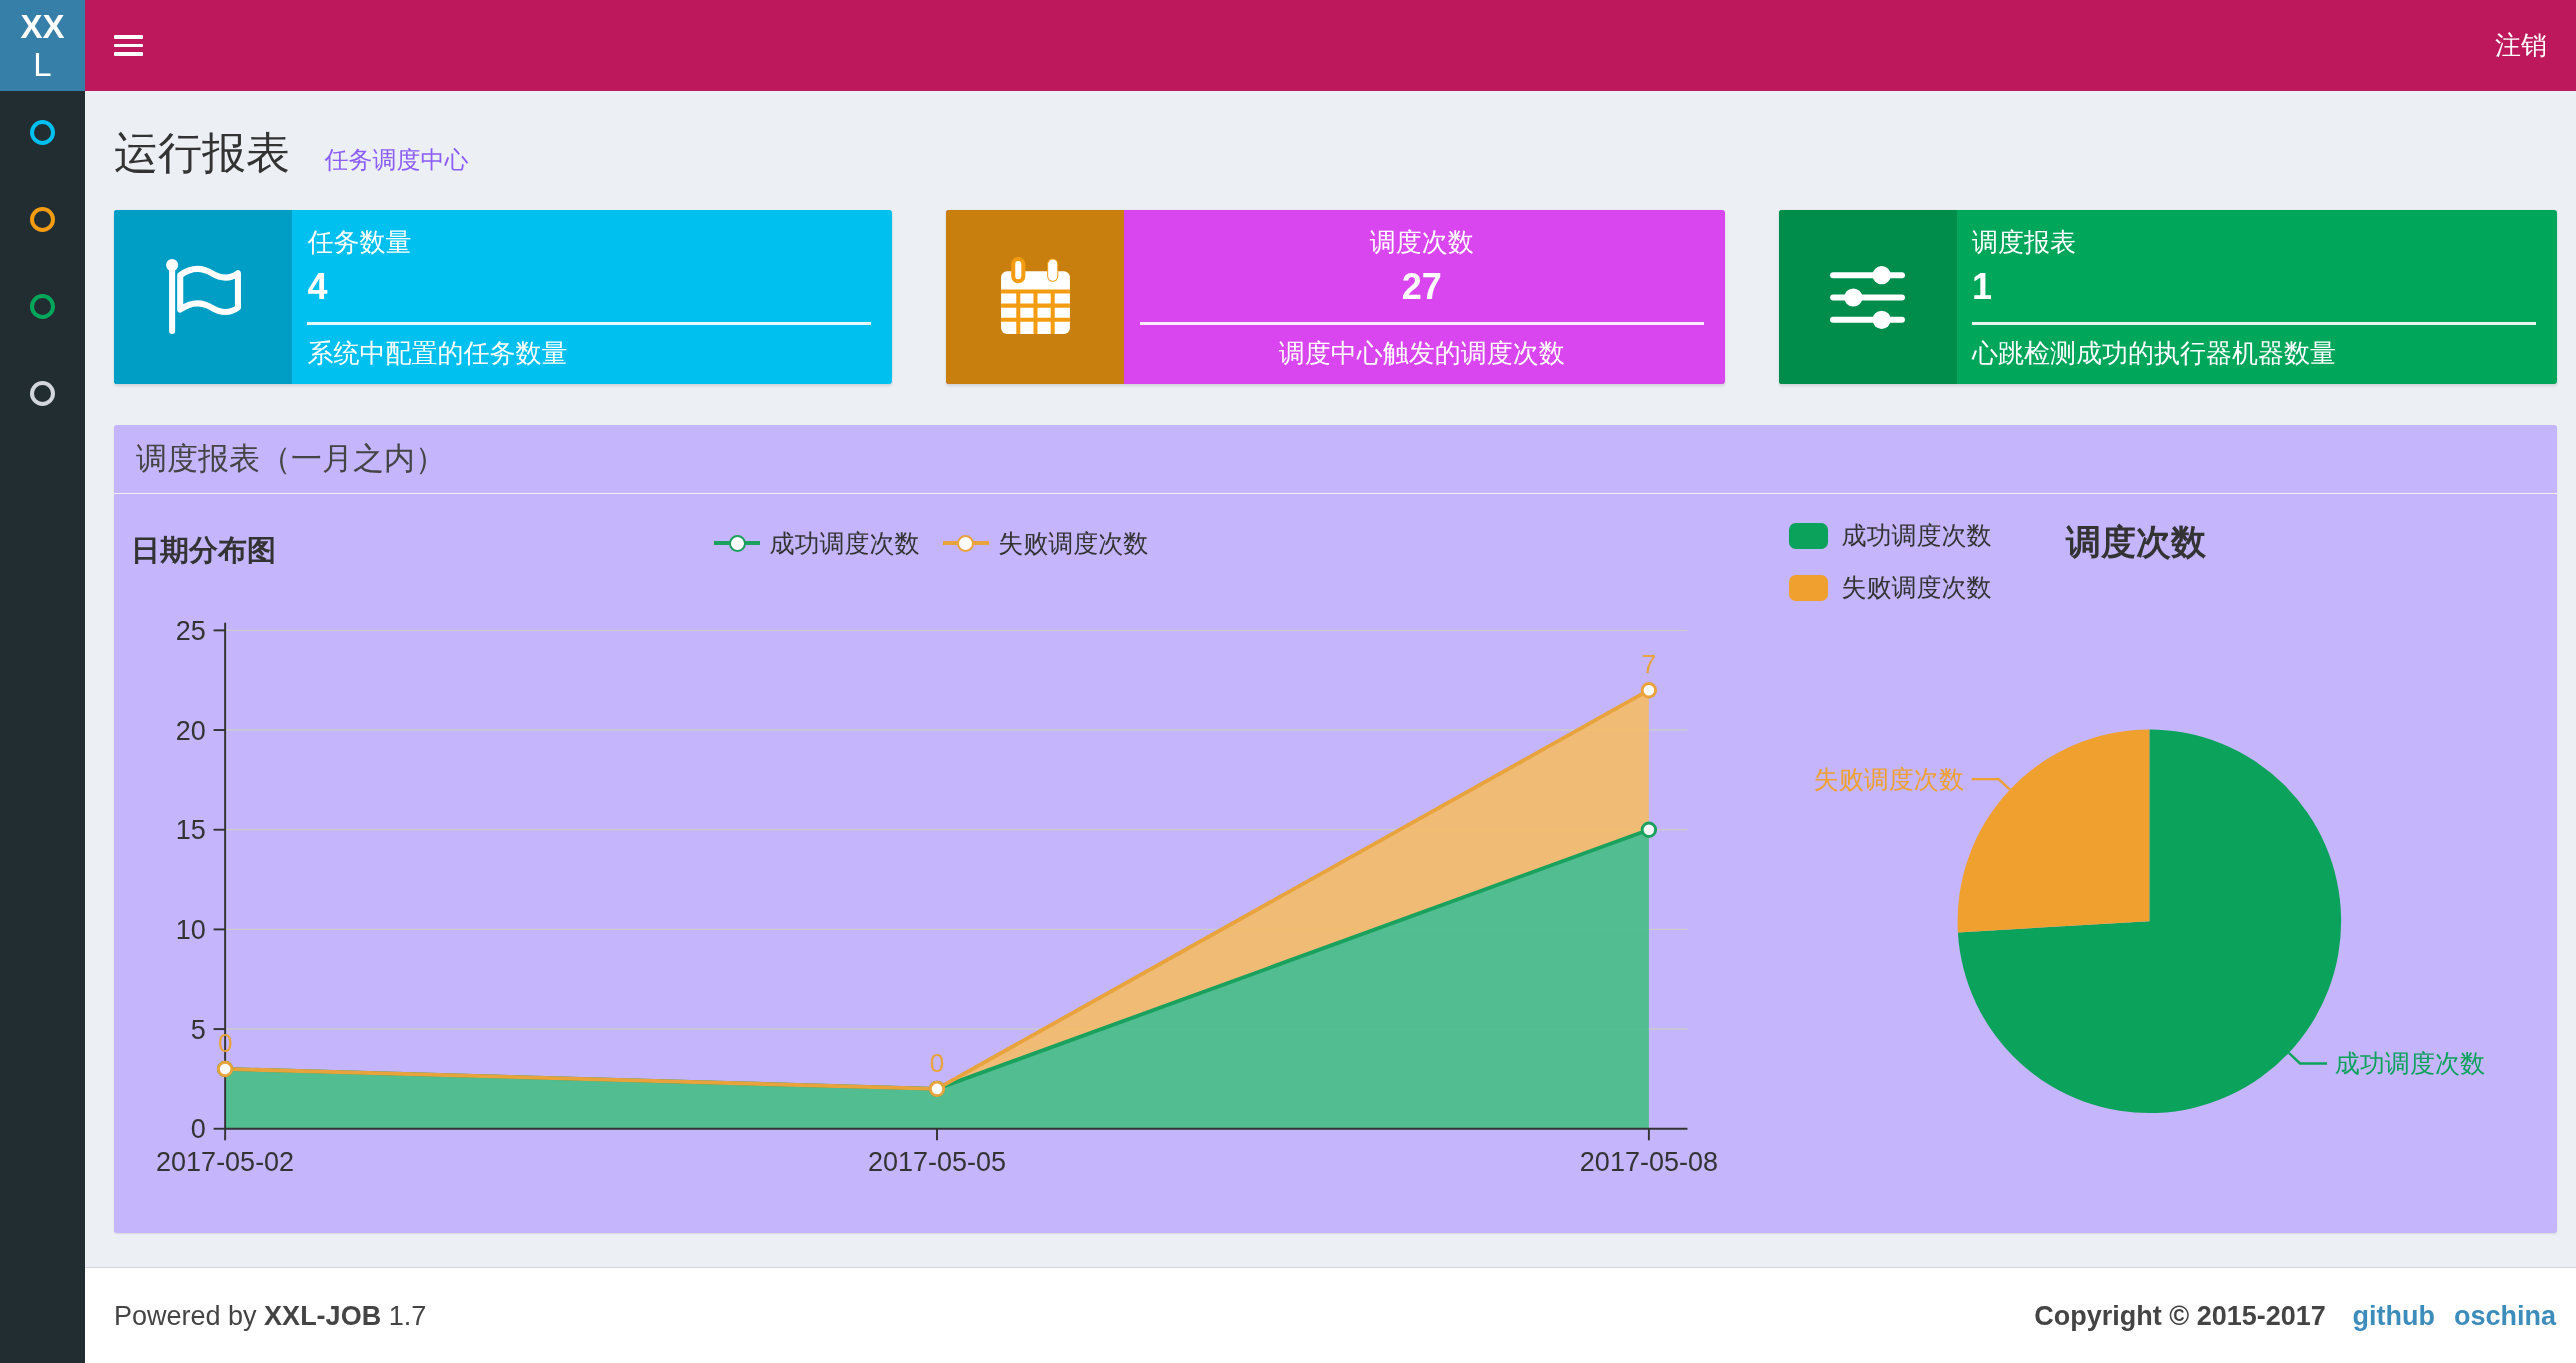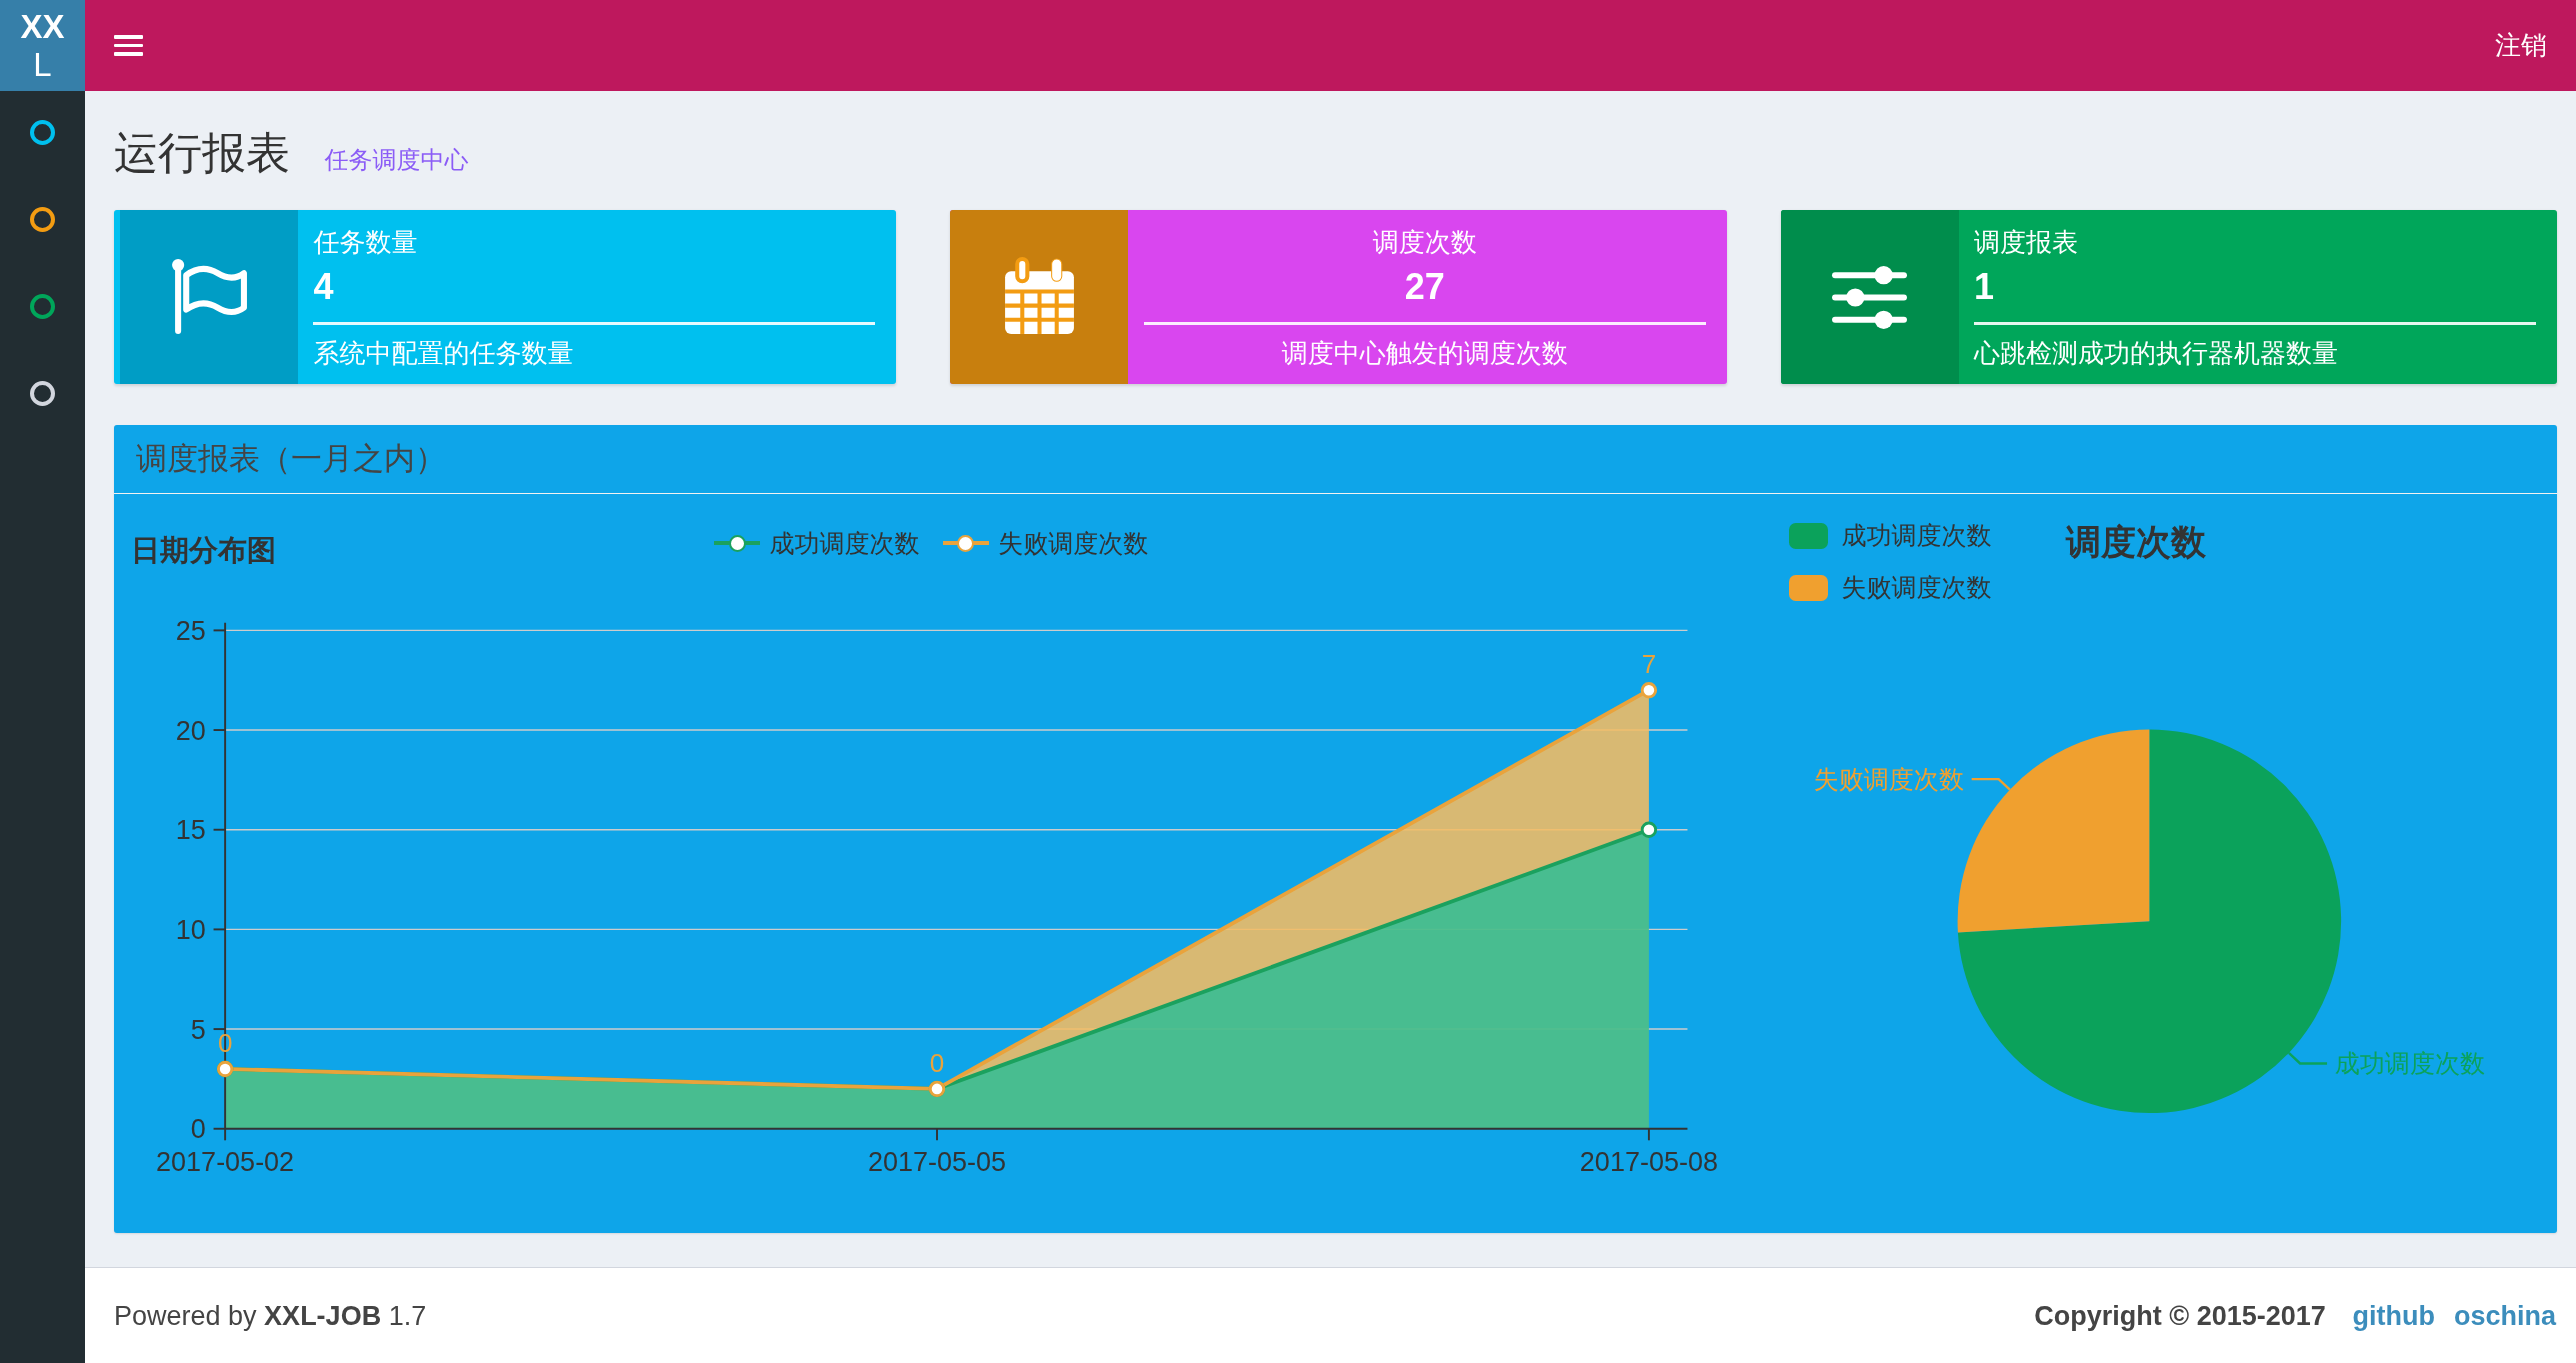--- a/index.html
+++ b/index.html
@@ -36,21 +36,21 @@
   .info-box { flex:1; height:174px; display:flex; color:#fff;
     box-shadow:0 1.9px 2.9px rgba(0,0,0,0.12); border-radius:2.9px; overflow:hidden; }
   .info-icon { width:178px; display:flex; align-items:center; justify-content:center; }
   .info-body { flex:1; padding:11.6px 21px 11.6px 15.4px; display:flex; flex-direction:column; }
   .info-label { font-size:26px; margin-top:3.9px; }
   .info-number { font-size:36px; font-weight:700; margin-top:5.8px; }
   .info-hr { border:none; height:2.9px; background:rgba(255,255,255,0.9); margin:13.5px 0 11.6px 0; }
   .info-desc { font-size:26px; }
 
   
-  .panel { margin-top:41px; background:#0ea5e9; height:808px; position:relative;
+  .panel { margin-top:41px; background:#c4b5fd; height:808px; position:relative;
     box-shadow:0 1px 1.9px rgba(0,0,0,0.1); border-radius:2.9px; }
   .panel-header { height:69px; border-bottom:1.9px solid #f2f2f2; display:flex; align-items:center; padding-left:22px; }
   .panel-title { font-size:31px; font-weight:500; color:#444; }
   .panel-body { position:relative; height:737px; }
 
   .line-zone { position:absolute; left:0; top:0; width:1620px; height:737px; }
   .chart-title { position:absolute; left:17px; top:37px; font-size:29px; font-weight:700; color:#333; }
   .line-legend { position:absolute; left:600px; top:33px; display:flex; gap:23px; align-items:center; }
   .lc-item { display:flex; align-items:center; gap:9.6px; cursor:pointer; }
   .lc-marker { width:46px; height:17.4px; position:relative; }
@@ -106,21 +106,21 @@
   <div class="main">
     <div class="content">
 
       <div class="content-header">
         <h1 class="page-title">运行报表</h1>
         <span class="page-subtitle">任务调度中心</span>
       </div>
 
       <div class="info-row">
 
-        <div class="info-box" style="background: rgb(0, 192, 239); padding-left: 6px;">
+        <div class="info-box" style="background: rgb(0, 192, 239);">
           <div class="info-icon" style="background: rgb(0, 157, 197);">
             <svg width="81" height="81" viewBox="0 0 80 80">
               <circle cx="9" cy="8" r="6" fill="#fff"></circle>
               <rect x="6" y="10" width="6" height="66" rx="3" fill="#fff"></rect>
               <path d="M17,18 C28,10 38,10 48,16 C58,22 66,22 74,16 L74,50 C66,56 58,56 48,50 C38,44 28,44 17,52 Z" fill="none" stroke="#fff" stroke-width="6" stroke-linejoin="round"></path>
             </svg>
           </div>
           <div class="info-body">
             <div class="info-label">任务数量</div>
             <div class="info-number">4</div>

